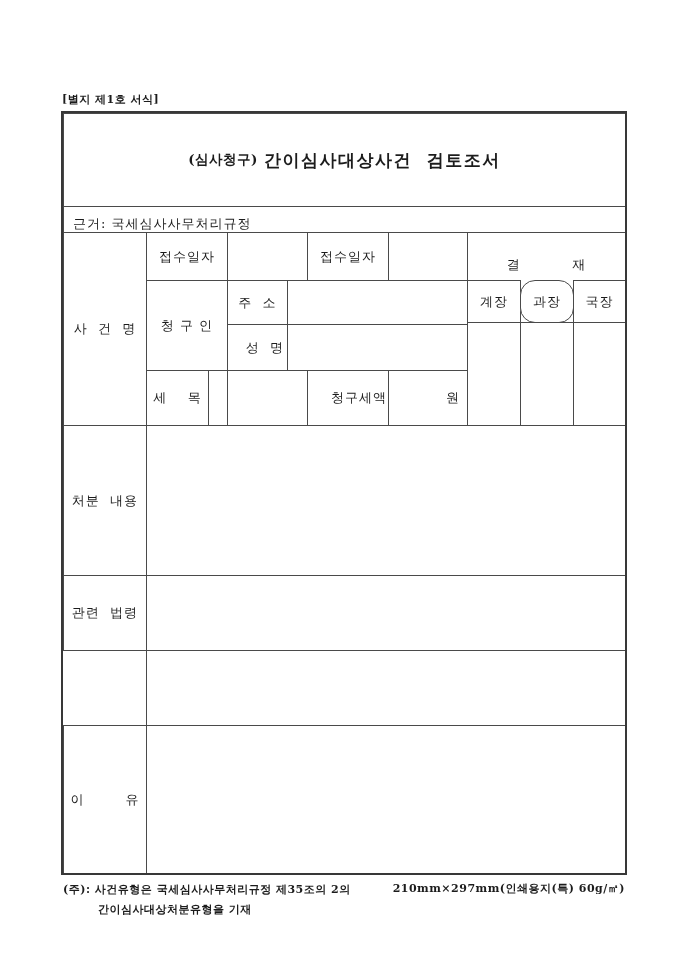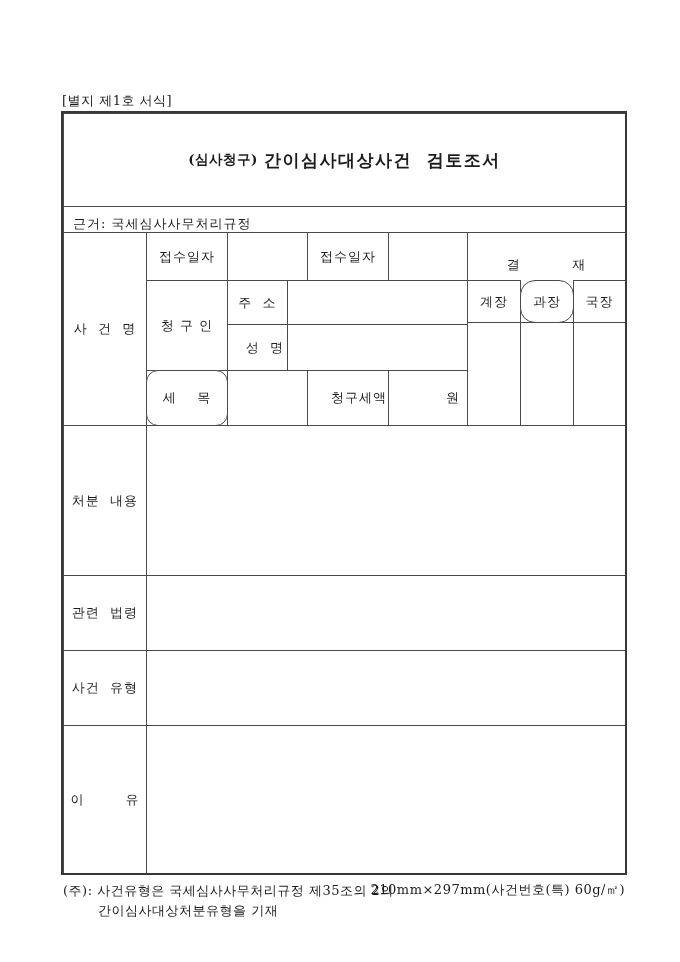--- a/index.html
+++ b/index.html
@@ -11,23 +11,24 @@
     position: relative;
     width: 680px;
     height: 962px;
     background: #ffffff;
     font-family: "DejaVu Serif", "Liberation Serif", serif;
     color: #1c1c1c;
     overflow: hidden;
   }
   .txt {
     position: absolute;
-    font-size: 13px;
+    font-size: 11px;
     letter-spacing: 0.5px;
     white-space: pre;
+    font-weight: bold;
   }
   .frame {
     position: absolute;
     left: 61px;
     top: 111px;
     width: 566px;
     height: 764px;
     box-sizing: border-box;
     border: 2px solid #383838;
     pointer-events: none;
@@ -96,42 +97,41 @@
   <div class="cell" style="left:307px; top:232px; width:82px; height:49px;">접수일자</div>
   <div class="cell" style="left:388px; top:232px; width:80px; height:49px;"></div>
   <div class="cell" style="left:467px; top:232px; width:159px; height:66px;">결          재</div>
 
   <div class="cell" style="left:146px; top:280px; width:82px; height:91px;">청 구 인</div>
   <div class="cell" style="left:227px; top:280px; width:61px; height:45px;">주  소</div>
   <div class="cell" style="left:287px; top:280px; width:181px; height:45px;"></div>
   <div class="cell" style="left:227px; top:324px; width:76px; height:47px;">성  명</div>
   <div class="cell" style="left:287px; top:324px; width:181px; height:47px;"></div>
 
-  <div class="cell" style="left:146px; top:370px; width:82px; height:56px;border-radius:12px;">세    목</div>
+  <div class="cell" style="left:146px; top:370px; width:63px; height:56px;">세    목</div>
   <div class="cell" style="left:227px; top:370px; width:81px; height:56px;"></div>
   <div class="cell" style="left:307px; top:370px; width:104px; height:56px;">청구세액</div>
   <div class="cell align-right" style="left:388px; top:370px; width:80px; height:56px;">원</div>
 
   <div class="cell" style="left:467px; top:280px; width:54px; height:43px;">계장</div>
   <div class="cell" style="left:520px; top:280px; width:54px; height:43px;border-radius:15px;">과장</div>
   <div class="cell" style="left:573px; top:280px; width:53px; height:43px;">국장</div>
 
   <div class="cell" style="left:467px; top:322px; width:54px; height:104px;"></div>
   <div class="cell" style="left:520px; top:322px; width:54px; height:104px;"></div>
   <div class="cell" style="left:573px; top:322px; width:53px; height:104px;"></div>
 
   <div class="cell" style="left:63px; top:425px; width:84px; height:151px;">처분  내용</div>
   <div class="cell" style="left:146px; top:425px; width:480px; height:151px;"></div>
 
   <div class="cell" style="left:63px; top:575px; width:84px; height:76px;">관련  법령</div>
   <div class="cell" style="left:146px; top:575px; width:480px; height:76px;"></div>
 
-  <div class="cell" style="left:63px; top:650px; width:84px; height:76px;">사건  유형</div>
   <div class="cell" style="left:146px; top:650px; width:480px; height:76px;"></div>
 
   <div class="cell" style="left:63px; top:725px; width:84px; height:149px;">이        유</div>
   <div class="cell" style="left:146px; top:725px; width:480px; height:149px;"></div>
 
   <div class="txt footer-note" style="left:63px; top:881px;">(주): 사건유형은 국세심사사무처리규정 제35조의 2의</div>
   <div class="txt footer-note" style="left:98px; top:901px;">간이심사대상처분유형을 기재</div>
-  <div class="txt" style="right:55px; top:881px;">210mm×297mm(사건번호(특) 60g/㎡)</div>
+  <div class="txt" style="right:55px; top:881px;">210mm×297mm(인쇄용지(특) 60g/㎡)</div>
 
 </div>
 
 </body></html>

